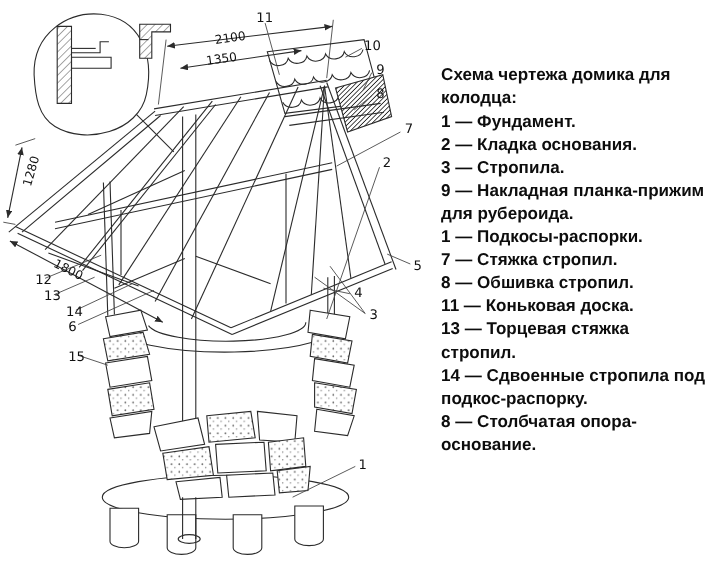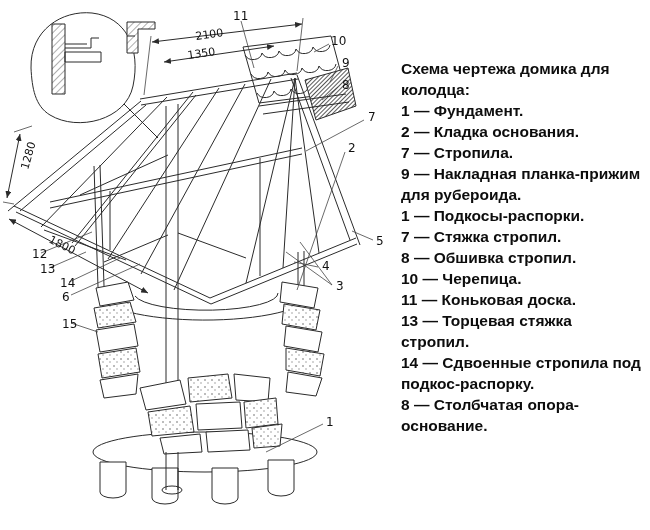--- a/index.html
+++ b/index.html
@@ -207,23 +207,22 @@
     <text class="part" x="60" y="287">14</text>
     <text class="part" x="62" y="328">15</text>
   </g>
 </svg>
 </div>
 
 <div class="legend">
   <p>Схема чертежа домика для колодца:</p>
   <p>1 — Фундамент.</p>
   <p>2 — Кладка основания.</p>
-  <p>7 — Стропила.</p>
+  <p>3 — Стропила.</p>
   <p>9 — Накладная планка-прижим для рубероида.</p>
   <p>1 — Подкосы-распорки.</p>
   <p>7 — Стяжка стропил.</p>
   <p>8 — Обшивка стропил.</p>
-  <p>10 — Черепица.</p>
   <p>11 — Коньковая доска.</p>
   <p>13 — Торцевая стяжка стропил.</p>
   <p>14 — Сдвоенные стропила под подкос-распорку.</p>
   <p>8 — Столбчатая опора-основание.</p>
 </div>
 
 </body></html>

